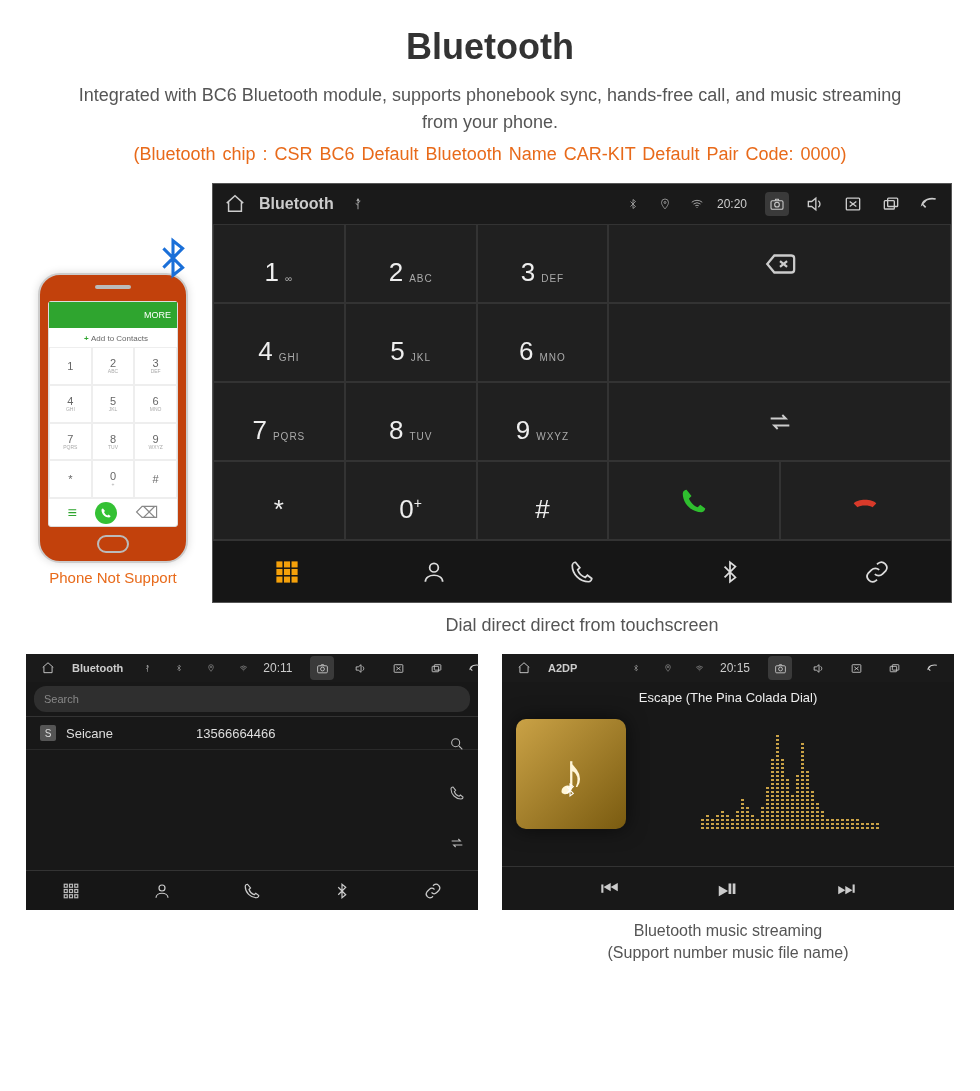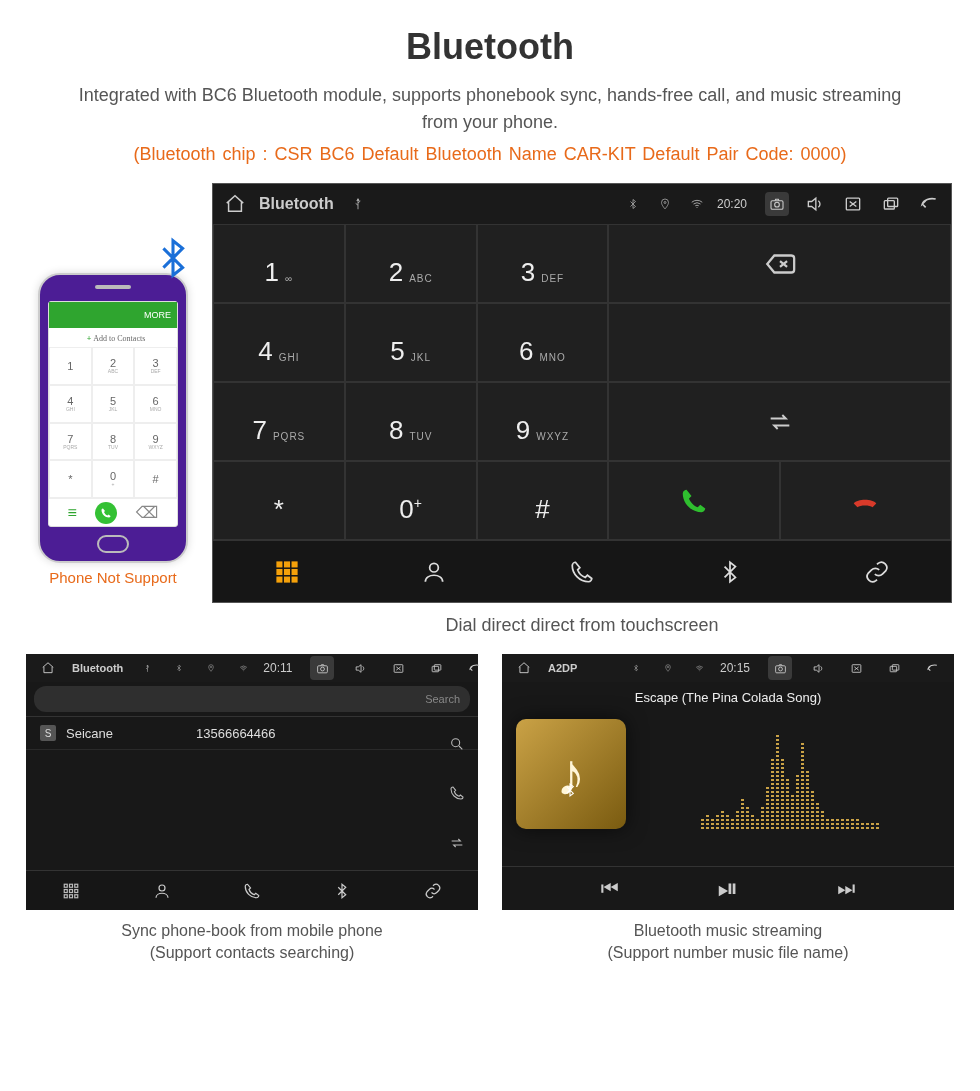--- a/index.html
+++ b/index.html
@@ -49,21 +49,21 @@
   }
   .phone-caption {
     font-size: 15px;
     color: #e86a1a;
     margin-top: 6px;
   }
   .phone-mock {
     width: 150px;
     height: 290px;
     margin: 0 auto;
-    background: #4c1d95;
+    background: #c2410c;
     border: 2px solid #ccc;
     border-radius: 22px;
     position: relative;
     box-shadow: 0 0 8px rgba(0,0,0,.15);
   }
   .phone-speaker {
     width: 36px; height: 4px; background:#bbb; border-radius:3px;
     position:absolute; top:10px; left:50%; transform:translateX(-50%);
   }
   .phone-home {
@@ -73,21 +73,21 @@
   .phone-screen {
     position:absolute; top:26px; left:8px; right:8px; bottom:34px;
     background:#fff; border:1px solid #ddd; border-radius:3px;
     display:flex; flex-direction:column;
   }
   .phone-head {
     height: 26px; background:#2fa52f; display:flex; align-items:center;
     padding:0 6px; font-size:9px; color:#fff;
   }
   .phone-add { background:#fff; color:#666; font-size:8px; padding:2px 4px;
-    border-radius:2px; display:inline-block; margin:4px 0 2px 6px;font-family:Liberation Serif, serif; }
+    border-radius:2px; display:inline-block; margin:4px 0 2px 6px; }
   .phone-add::before { content:"+ "; color:#2fa52f; font-weight:bold; }
   .phone-pad {
     flex:1; display:grid; grid-template-columns:repeat(3,1fr);
     grid-template-rows:repeat(4,1fr); font-size:11px; color:#666;
   }
   .phone-pad div { border:0.5px solid #eee; display:flex; align-items:center;
     justify-content:center; flex-direction:column; line-height:1.1; }
   .phone-pad div small { font-size:5px; color:#aaa; }
   .phone-bottom {
     height:28px; display:flex; align-items:center; justify-content:space-evenly;
@@ -159,21 +159,21 @@
   }
   .panel .statusbar { height:28px; font-size:10px; }
   .panel .statusbar .title { font-size:11px; }
 
   .panel-caption { text-align:center; font-size:16px; color:#555;
     line-height:1.4; margin-top:10px; }
 
   
   .search-row {
     height:26px; margin:4px 8px; background:#2f2f2f; border-radius:12px;
-    display:flex; align-items:center; padding:0 10px; font-size:11px; color:#888;justify-content:flex-end;
+    display:flex; align-items:center; padding:0 10px; font-size:11px; color:#888;
   }
   .contacts-body { flex:1; position:relative; border-top:1px solid #333; }
   .contact-row {
     display:flex; align-items:center; gap:10px; padding:8px 14px;
     font-size:13px; color:#ddd; border-bottom:1px solid #2a2a2a;
   }
   .contact-row .badge {
     width:16px; height:16px; background:#555; border-radius:2px;
     display:flex; align-items:center; justify-content:center;
     font-size:10px; color:#ddd;
@@ -655,24 +655,20 @@
               <use href="#i-bt"></use>
             </svg>
           </div>
         <div class="tab">
             <svg viewBox="0 0 24 24">
               <use href="#i-link"></use>
             </svg>
           </div>
       </div>
     </div>
-    <div class="panel-caption">
-      <span>Sync phone-book from mobile phone</span><br>
-      <span>(Support contacts searching)</span>
-    </div>
   </div>
 
   <div class="panel-col">
     <div class="panel">
       <div class="statusbar">
         <div class="left">
           <span class="sb-ico">
               <svg viewBox="0 0 24 24" width="14" height="14" style="color:#ccc">
                 <use href="#i-home"></use>
               </svg>
@@ -719,21 +715,21 @@
               </svg>
             </span>
           <span class="sb-ico">
               <svg viewBox="0 0 24 24" width="17" height="13" style="color:#ccc">
                 <use href="#i-back"></use>
               </svg>
             </span>
         </div>
       </div>
       <div class="music-body">
-        <div class="song-title">Escape (The Pina Colada Song)</div>
+        <div class="song-title">Escape (The Pina Colada Dial)</div>
         <div class="album">
           <span class="note">♪
             <span class="bt-mini">
               <svg viewBox="0 0 24 24" width="16" height="16" style="color:#fff">
                   <use href="#i-bt"></use>
                 </svg>
             </span>
           </span>
         </div>
         <div class="viz" id="viz">

